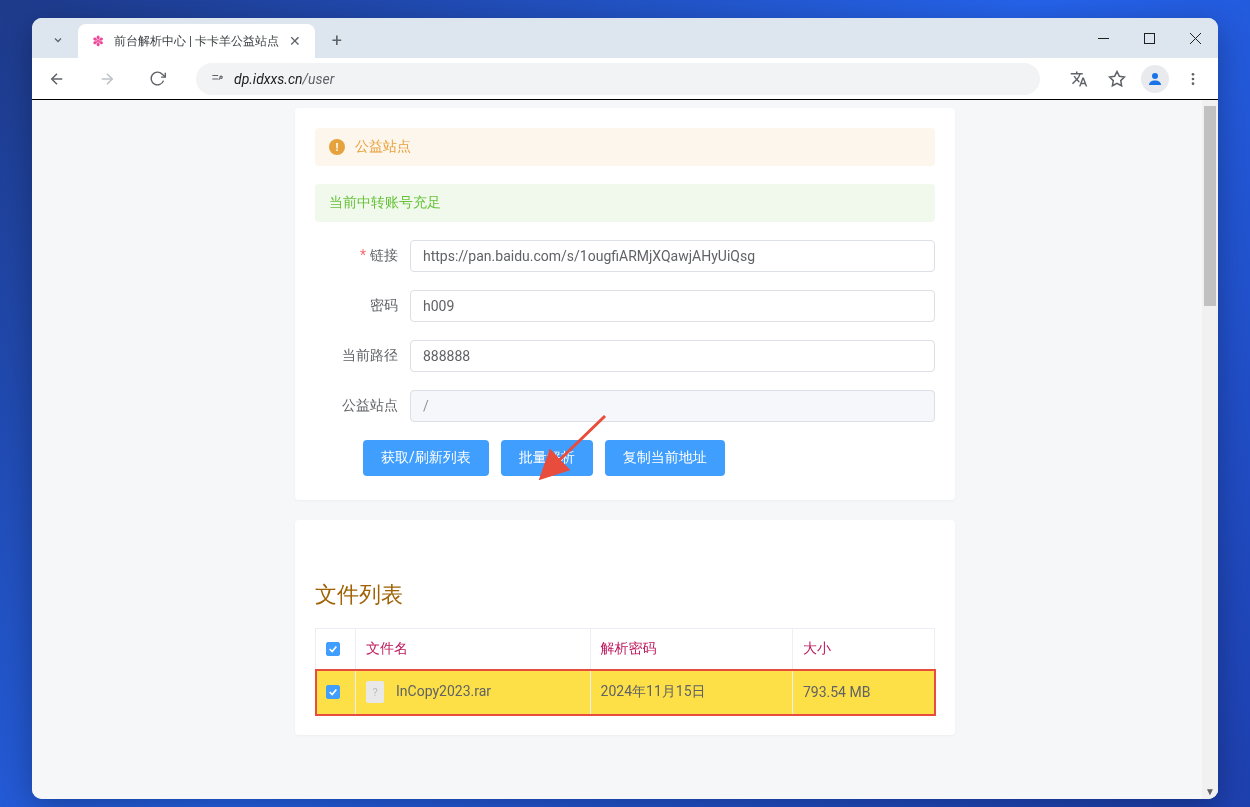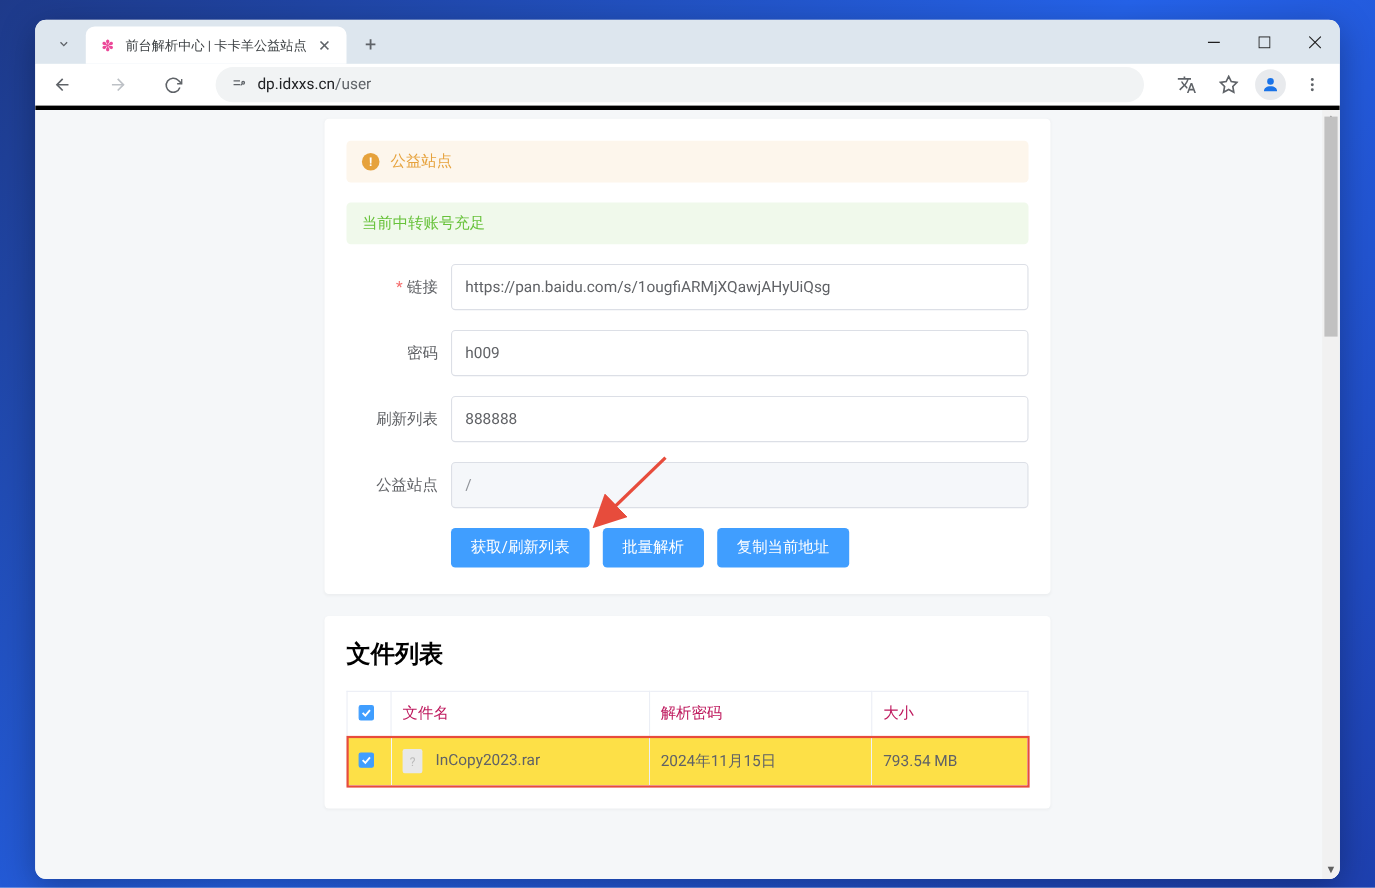--- a/index.html
+++ b/index.html
@@ -116,25 +116,26 @@
       justify-content: center;
       color: #1f1f1f;
       cursor: pointer;
       font-size: 13px;
     }
     
     
     .address-bar {
       height: 42px;
       background: #fff;
-      border-bottom: 4px solid #000000;
+      border-bottom: 1px solid #000000;
       display: flex;
       align-items: center;
       padding: 0 8px;
       gap: 16px;
+      font-style: italic;
     }
     .nav-btn {
       width: 34px;
       height: 34px;
       display: flex;
       align-items: center;
       justify-content: center;
       color: #5f6368;
       cursor: pointer;
       border-radius: 50%;
@@ -285,55 +286,56 @@
       padding-right: 12px;
       font-size: 14px;
       color: #606266;
     }
     .form-label .required {
       color: #f56c6c;
       margin-right: 4px;
     }
     .form-input {
       flex: 1;
-      height: 42px;
+      height: 32px;
       border: 1px solid #dcdfe6;
       border-radius: 4px;
       padding: 0 12px;
       font-size: 14px;
       color: #606266;
       outline: none;
       font-family: inherit;
     }
     .form-input:disabled, .form-input[readonly] {
       background: #f5f7fa;
       color: #909399;
     }
     
     .button-row {
-      margin-left: 95px;
+      margin-left: 48px;
       display: flex;
       gap: 12px;
     }
     .btn {
       padding: 9px 18px;
       border: none;
       border-radius: 4px;
       font-size: 14px;
       cursor: pointer;
       background: #409eff;
       color: #fff;
       font-family: inherit;
     }
     
     .section-title {
       font-size: 22px;
-      font-weight: 700;
-      color: #000000;
+      font-weight: 400;
+      color: #a16207;
       margin-bottom: 18px;
+      margin-top: 40px;
     }
     
     .file-table {
       width: 100%;
       border-collapse: collapse;
       border: 1px solid #ebeef5;
     }
     .file-table th, .file-table td {
       border: 1px solid #ebeef5;
       padding: 11px 10px;
@@ -518,21 +520,21 @@
           <label class="form-label"><span class="required">*</span><span>链接</span></label>
           <input class="form-input" value="https://pan.baidu.com/s/1ougfiARMjXQawjAHyUiQsg" style="">
         </div>
 
         <div class="form-row">
           <label class="form-label">密码</label>
           <input class="form-input" value="h009" style="">
         </div>
 
         <div class="form-row">
-          <label class="form-label">刷新列表</label>
+          <label class="form-label">当前路径</label>
           <input class="form-input" value="888888" style="">
         </div>
 
         <div class="form-row">
           <label class="form-label">公益站点</label>
           <input class="form-input" readonly="" value="/" style="">
         </div>
 
         <div class="button-row">
           <button class="btn">获取/刷新列表</button>

